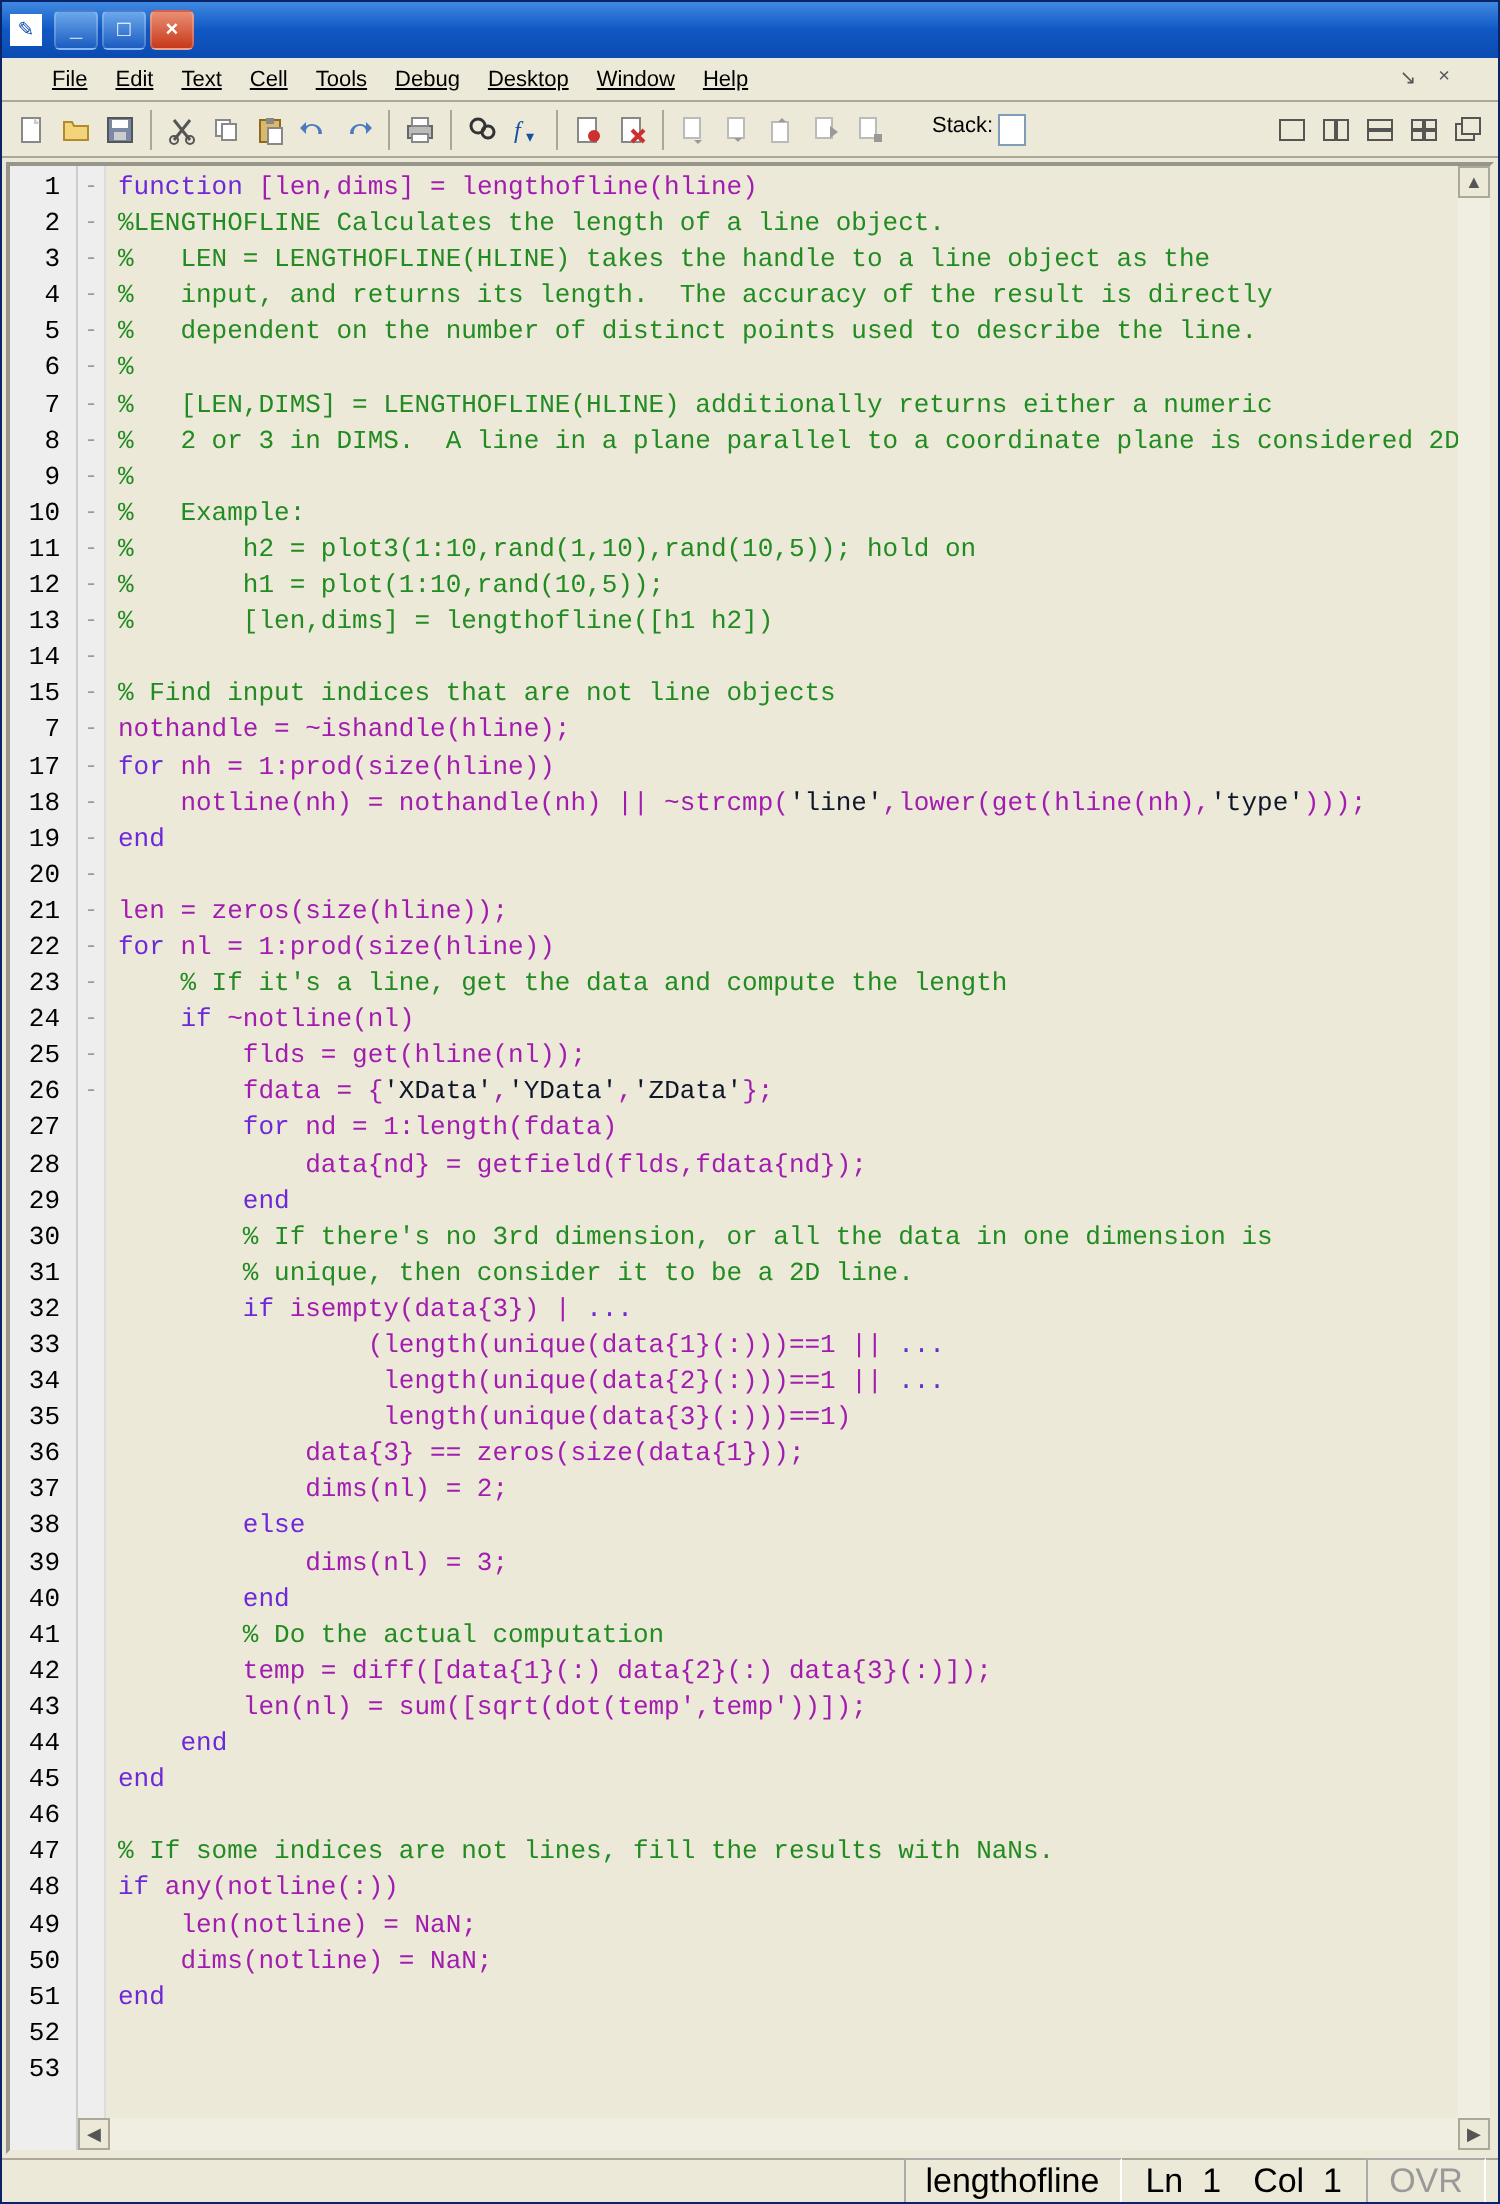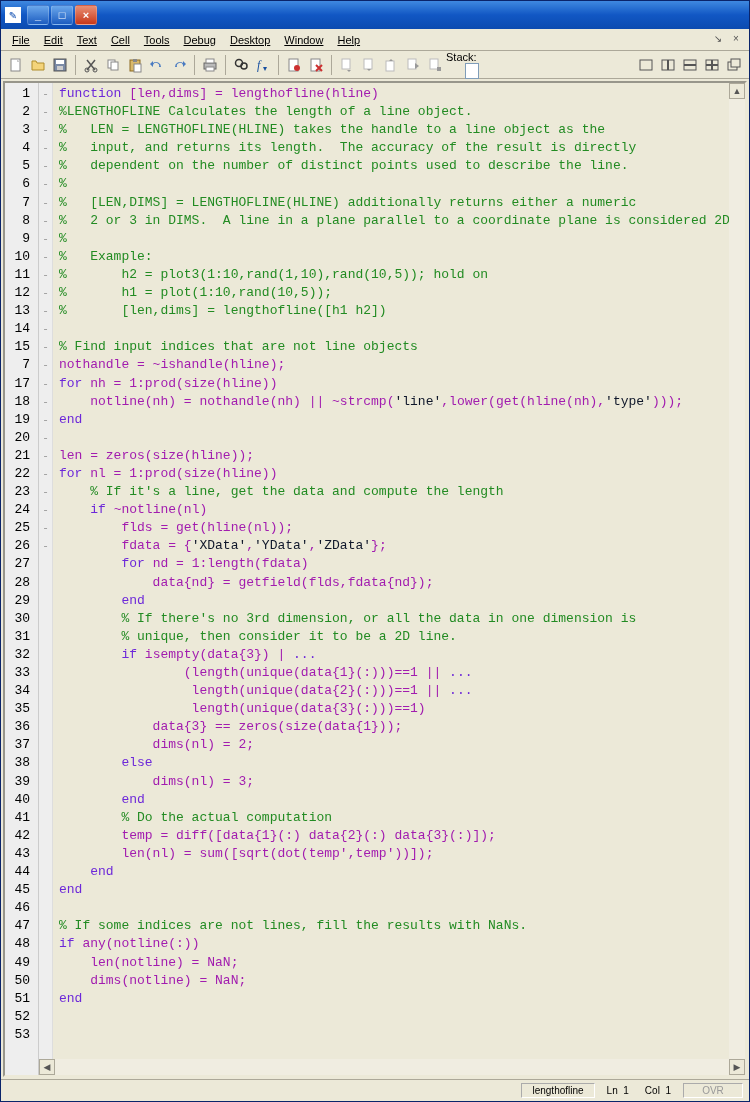--- a/index.html
+++ b/index.html
@@ -50,21 +50,21 @@
     font-size: 11px;
     cursor: pointer;
   }
   .titlebar .ctl.close { background: linear-gradient(to bottom,#e98f74,#c7381a);}
   
   .menubar {
     height: 22px;
     background: #ece9d8;
     display: flex;
     align-items: center;
-    padding: 0 4px;
+    padding: 0 18px;
     border-bottom: 1px solid #aca899;
   }
   .menubar .menu-item {
     padding: 2px 7px;
     cursor: pointer;
   }
   .menubar .menu-item span.ul { text-decoration: underline; }
   .menubar .spacer { flex: 1; }
   .menubar .dock-btn {
     width: 14px; height: 14px;
@@ -92,23 +92,22 @@
     border: 1px solid transparent;
   }
   .tbtn svg { width: 16px; height: 16px; }
   .tsep {
     width: 1px; height: 20px;
     background: #aca899;
     margin: 0 4px;
   }
   .stack {
     display: flex;
-    align-items: flex-end;
-    margin-left: 0;
-    flex-direction: column;
+    align-items: flex-start;
+    margin-left: 20px;
   }
   .stack-label { margin-right: 2px; }
   .stack-box {
     width: 14px; height: 16px;
     border: 1px solid #7f9db9;
     background: #fff;
   }
   .tile-btns { margin-left: auto; display:flex; }
   .tile-btns .tbtn svg { width:16px; height:16px; }
   .editor-wrap {
@@ -194,21 +193,21 @@
   
   .statusbar {
     height: 22px;
     background: #ece9d8;
     border-top: 1px solid #aca899;
     display: flex;
     align-items: center;
     justify-content: flex-end;
     padding: 0 6px;
     gap: 8px;
-    font-size: 10px;
+    font-size: 17px;
   }
   .status-cell {
     border: 1px inset #fff;
     padding: 1px 10px;
     min-width: 60px;
     text-align: center;
     background:#ece9d8;
   }
   .status-txt {
     padding: 1px 4px;

